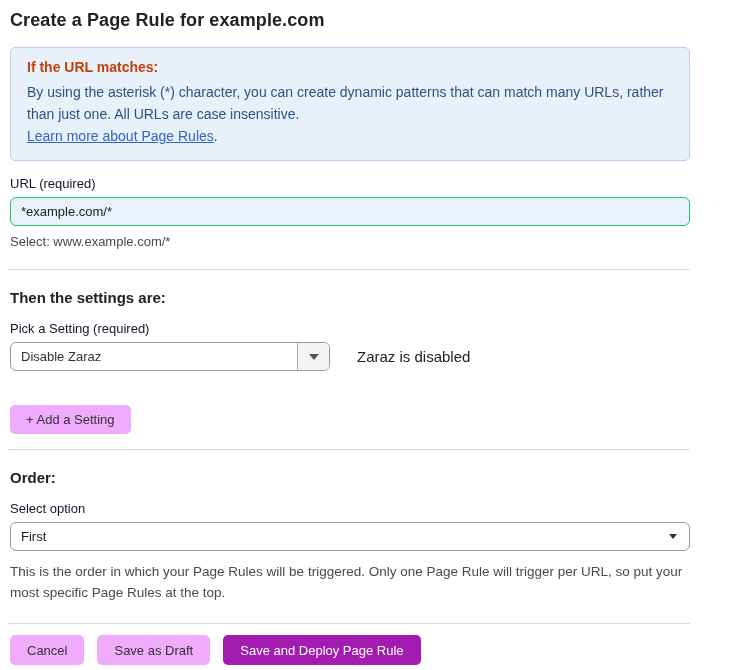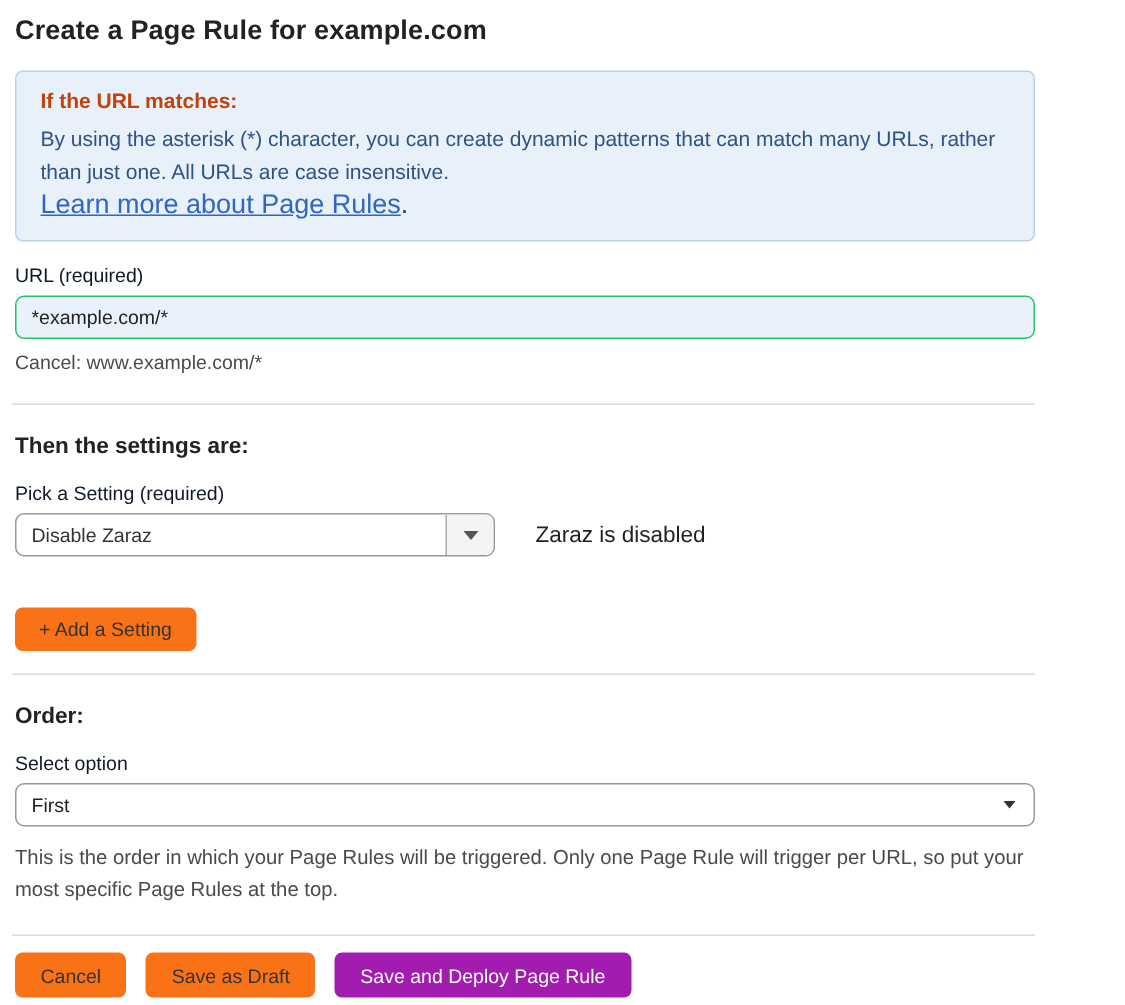--- a/index.html
+++ b/index.html
@@ -16,21 +16,21 @@
     letter-spacing: 0.1px; margin-bottom: 16px;
   }
 
   
   .info-box {
     background: #e8f0fa; border: 1px solid #bad0ec; border-radius: 5px;
     padding: 11px 16px 13px 16px; width: 680px;
   }
   .info-heading { font-size: 14px; font-weight: bold; color: #c2410c; margin-bottom: 6px; }
   .info-body { font-size: 14px; color: #2d5384; line-height: 22px; width: 640px; }
-  .info-link-line { font-size: 18px; line-height: 22px; }
+  .info-link-line { font-size: 14px; line-height: 22px; }
   .info-link { color: #2f66c4; text-decoration: underline; cursor: pointer; }
   .info-link-suffix { color: #1d3b6d; }
 
   .field-label { font-size: 13px; color: #0f172a; margin: 15px 0 6px 0; }
 
   .url-input {
     width: 680px; height: 29px; display: flex; align-items: center;
     background: #e9f1fc; border: 1px solid #22c55e; border-radius: 6px;
     padding: 0 10px; font-size: 13px; color: #222;
   }
@@ -62,21 +62,21 @@
     border-left: 5px solid transparent; border-right: 5px solid transparent;
     border-top: 6px solid #555;
   }
   .setting-status { font-size: 15px; color: #222; margin-left: 27px; }
 
   .btn {
     display: inline-flex; align-items: center; justify-content: center;
     border: none; border-radius: 5px; cursor: pointer;
     font-family: "Liberation Sans", "DejaVu Sans", sans-serif;
   }
-  .btn-gray { background: #f97316; color: #333; }
+  .btn-gray { background: #f0abfc; color: #333; }
   .add-setting-btn { height: 29px; padding: 0 16px; font-size: 13px; margin-top: 34px; }
 
   .select-box {
     width: 680px; height: 29px; display: flex; align-items: center;
     background: #ffffff; border: 1px solid #96999e; border-radius: 6px;
     padding: 0 12px 0 10px; margin-top: 6px; cursor: pointer;
     justify-content: space-between; font-size: 13px; color: #222; gap: 12px;
   }
   .select-box .caret { border-left-width: 4px; border-right-width: 4px; border-top-width: 5px; border-top-color: #333; }
 
@@ -101,21 +101,21 @@
   <div class="info-box">
     <div class="info-heading">If the URL matches:</div>
     <div class="info-body">By using the asterisk (*) character, you can create dynamic patterns that can match many URLs, rather than just one. All URLs are case insensitive.</div>
     <div class="info-link-line"><span class="info-link">Learn more about Page Rules</span><span class="info-link-suffix">.</span></div>
   </div>
 
   <div class="field-label">URL (required)</div>
   <div class="url-input">
     <span>*example.com/*</span>
   </div>
-  <div class="example-text">Cancel: www.example.com/*</div>
+  <div class="example-text">Select: www.example.com/*</div>
 
   <hr class="divider d1">
 
   <div class="section-heading">Then the settings are:</div>
 
   <div class="field-label">Pick a Setting (required)</div>
   <div class="setting-row">
     <div class="dropdown">
       <div class="dropdown-value">Disable Zaraz</div>
       <div class="dropdown-arrow-zone">

